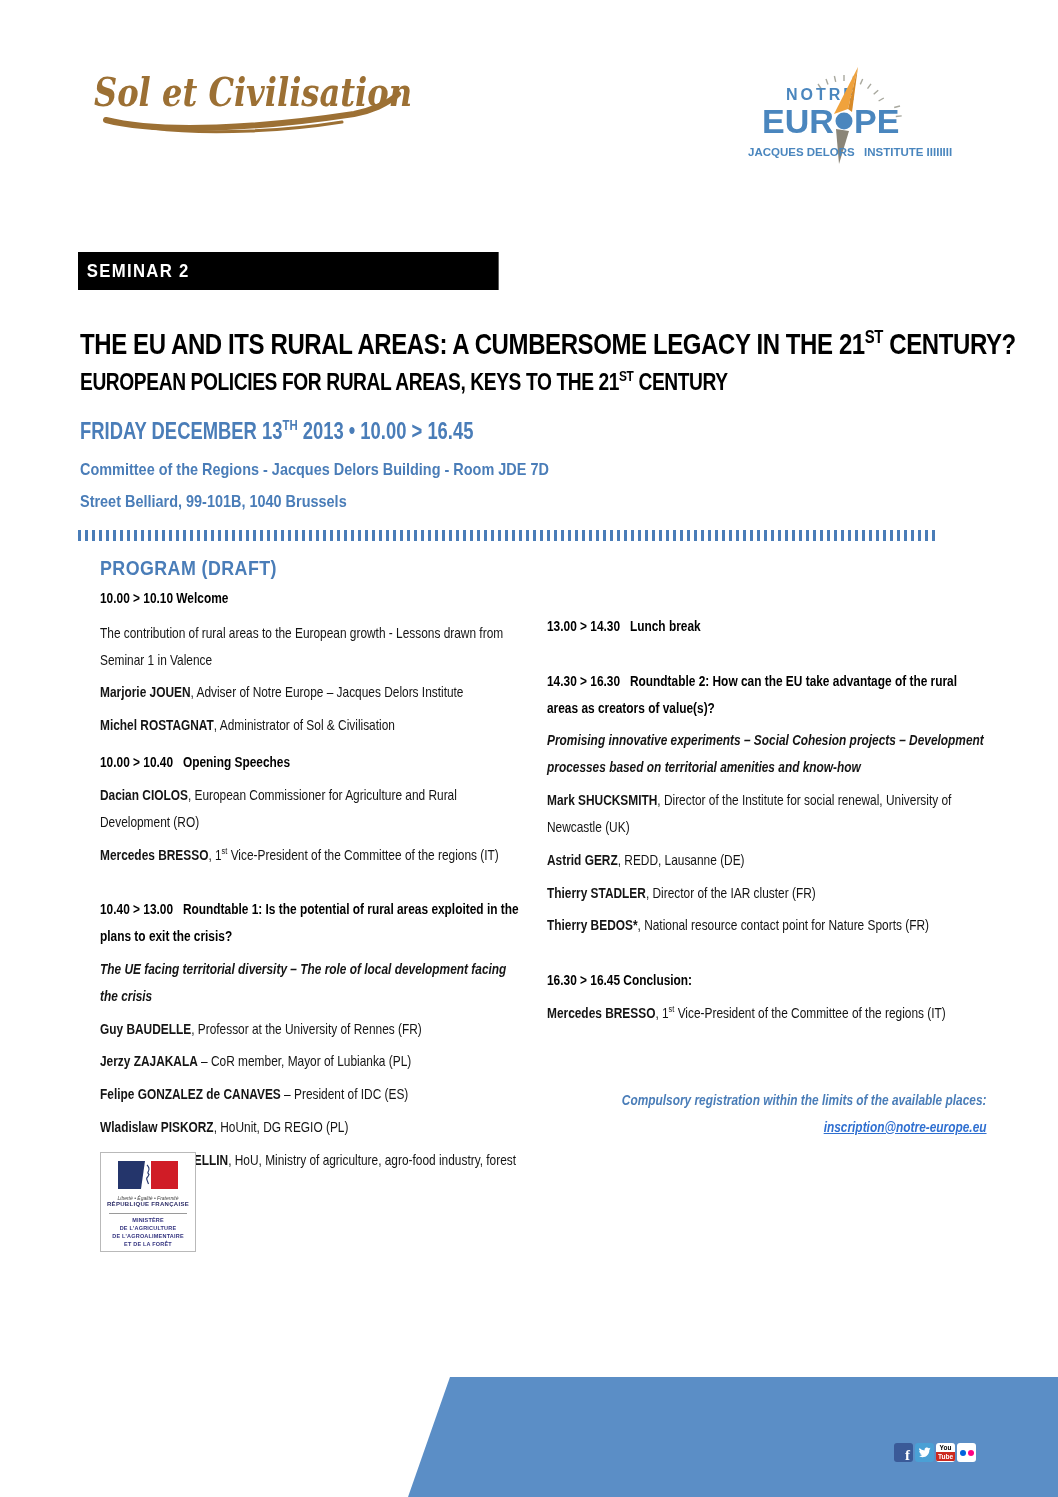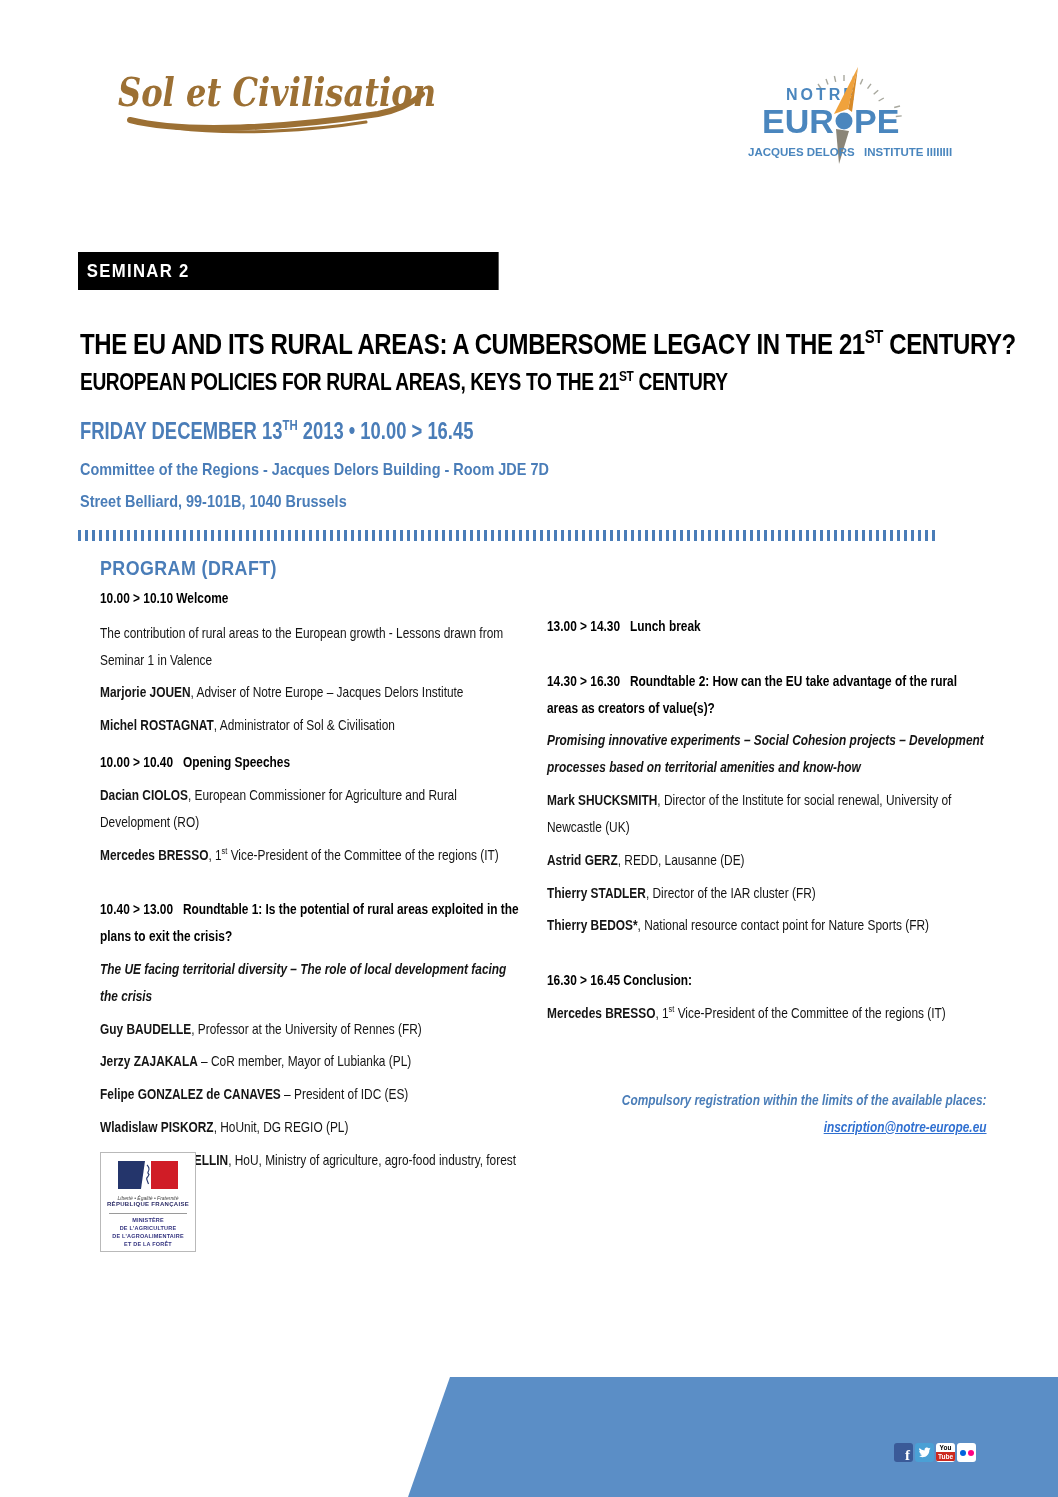--- a/index.html
+++ b/index.html
@@ -1,20 +1,20 @@
 <!DOCTYPE html>
 <html><head>
 <meta charset="utf-8">
 <style>
   html,body{margin:0;padding:0;background:#fff;}
   .page{position:relative;width:1058px;height:1497px;background:#fff;overflow:hidden;
         font-family:"Liberation Sans",sans-serif;color:#111;}
 
   
-  .sol-logo{position:absolute;left:92px;top:58px;margin-left:24px;}
+  .sol-logo{position:absolute;left:92px;top:58px;}
   .ne-logo{position:absolute;left:748px;top:60px;}
 
   
   .seminar-bar{position:absolute;left:78px;top:252px;width:478px;height:38px;background:#000;
                color:#fff;display:flex;align-items:center;padding-left:10px;box-sizing:border-box;
                font-size:19px;font-weight:bold;letter-spacing:1.5px;transform:scale(0.88,1);transform-origin:0 0;}
 
   
   .cond{transform:scale(0.80,1);transform-origin:0 0;white-space:nowrap;}
   .title-main{position:absolute;left:80px;top:326px;font-size:30px;font-weight:bold;color:#000;letter-spacing:-0.5px;}

